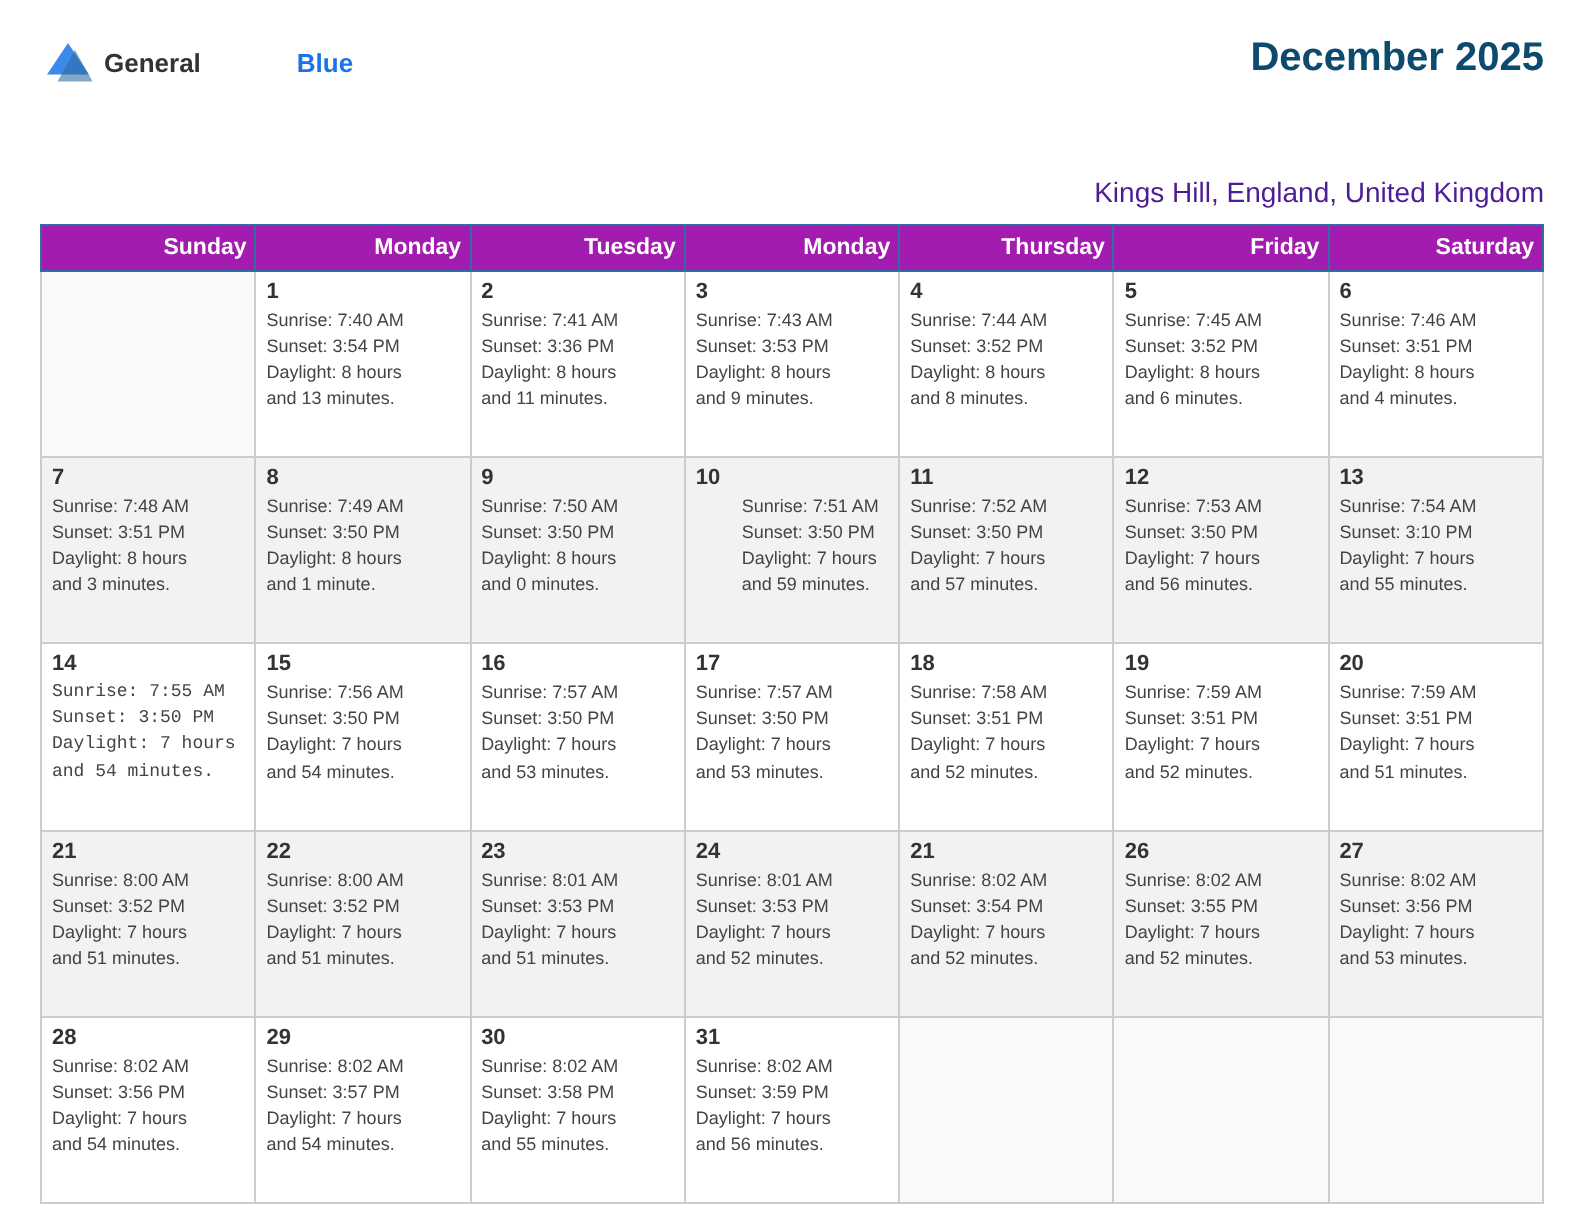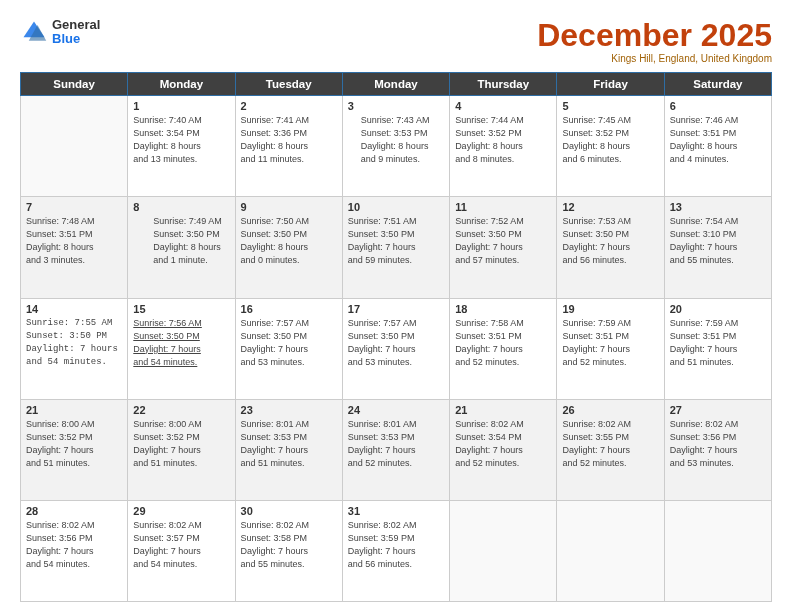--- a/index.html
+++ b/index.html
@@ -23,59 +23,59 @@
       align-items: flex-start;
       margin-bottom: 8px;
     }
     .logo {
       display: flex;
       align-items: center;
       gap: 0px;
     }
     .logo-text {
       display: flex;
-      flex-direction: column;
       font-size: 13px;
       font-weight: bold;
       line-height: 1.1;
     }
     .logo-general { color: #333; }
-    .logo-blue { color: #1a73e8; }
+    .logo-blue { color: #1a73e8; margin-left: 48px; }
     .logo-icon {
       width: 28px;
       height: 28px;
       margin-right: 4px;
     }
     .title-block {
       text-align: right;
     }
     .month-title {
-      font-size: 32px;
+      font-size: 20px;
       font-weight: bold;
-      color: #c2410c;
+      color: #0c4a6e;
       line-height: 1.1;
     }
     .location {
-      font-size: 10px;
-      color: #a16207;
+      font-size: 14px;
+      color: #4c1d95;
+      margin-top: 48px;
     }
     .calendar {
       flex: 1;
       border: 1px solid #ccc;
       border-collapse: collapse;
       width: 100%;
       table-layout: fixed;
     }
     .calendar th {
-      background: #404040;
+      background: #a21caf;
       color: #fff;
       font-size: 11.5px;
       font-weight: bold;
       padding: 5px 4px;
-      text-align: center;
+      text-align: right;
       border: 1px solid #2e6da4;
     }
     .calendar td {
       border: 1px solid #ccc;
       vertical-align: top;
       padding: 4px 5px;
       font-size: 9.5px;
       color: #333;
       height: 88px;
     }
@@ -147,21 +147,21 @@
           </td>
           <td>
             <span class="day-num">2</span>
             <div class="day-info" style="white-space: pre-line;">Sunrise: 7:41 AM
 Sunset: 3:36 PM
 Daylight: 8 hours
 and 11 minutes.</div>
           </td>
           <td>
             <span class="day-num">3</span>
-            <div class="day-info" style="white-space: pre-line; margin-left: 13px;">Sunrise: 7:43 AM
+            <div class="day-info" style="white-space: pre-line;">Sunrise: 7:43 AM
 Sunset: 3:53 PM
 Daylight: 8 hours
 and 9 minutes.</div>
           </td>
           <td>
             <span class="day-num">4</span>
             <div class="day-info" style="white-space: pre-line;">Sunrise: 7:44 AM
 Sunset: 3:52 PM
 Daylight: 8 hours
 and 8 minutes.</div>
@@ -184,35 +184,35 @@
         <tr class="row-shaded">
           <td>
             <span class="day-num">7</span>
             <div class="day-info" style="white-space: pre-line;">Sunrise: 7:48 AM
 Sunset: 3:51 PM
 Daylight: 8 hours
 and 3 minutes.</div>
           </td>
           <td>
             <span class="day-num">8</span>
-            <div class="day-info" style="white-space: pre-line; margin-left: 20px;">Sunrise: 7:49 AM
+            <div class="day-info" style="white-space: pre-line;">Sunrise: 7:49 AM
 Sunset: 3:50 PM
 Daylight: 8 hours
 and 1 minute.</div>
           </td>
           <td>
             <span class="day-num">9</span>
             <div class="day-info" style="white-space: pre-line;">Sunrise: 7:50 AM
 Sunset: 3:50 PM
 Daylight: 8 hours
 and 0 minutes.</div>
           </td>
           <td>
             <span class="day-num">10</span>
-            <div class="day-info" style="white-space: pre-line;">Sunrise: 7:51 AM
+            <div class="day-info" style="white-space: pre-line; margin-left: 23px;">Sunrise: 7:51 AM
 Sunset: 3:50 PM
 Daylight: 7 hours
 and 59 minutes.</div>
           </td>
           <td>
             <span class="day-num">11</span>
             <div class="day-info" style="white-space: pre-line;">Sunrise: 7:52 AM
 Sunset: 3:50 PM
 Daylight: 7 hours
 and 57 minutes.</div>
@@ -235,21 +235,21 @@
         <tr class="row-white">
           <td>
             <span class="day-num">14</span>
             <div class="day-info" style="white-space: pre-line; font-family: Liberation Mono, monospace;">Sunrise: 7:55 AM
 Sunset: 3:50 PM
 Daylight: 7 hours
 and 54 minutes.</div>
           </td>
           <td>
             <span class="day-num">15</span>
-            <div class="day-info" style="white-space: pre-line; text-decoration: underline;">Sunrise: 7:56 AM
+            <div class="day-info" style="white-space: pre-line;">Sunrise: 7:56 AM
 Sunset: 3:50 PM
 Daylight: 7 hours
 and 54 minutes.</div>
           </td>
           <td>
             <span class="day-num">16</span>
             <div class="day-info" style="white-space: pre-line;">Sunrise: 7:57 AM
 Sunset: 3:50 PM
 Daylight: 7 hours
 and 53 minutes.</div>

